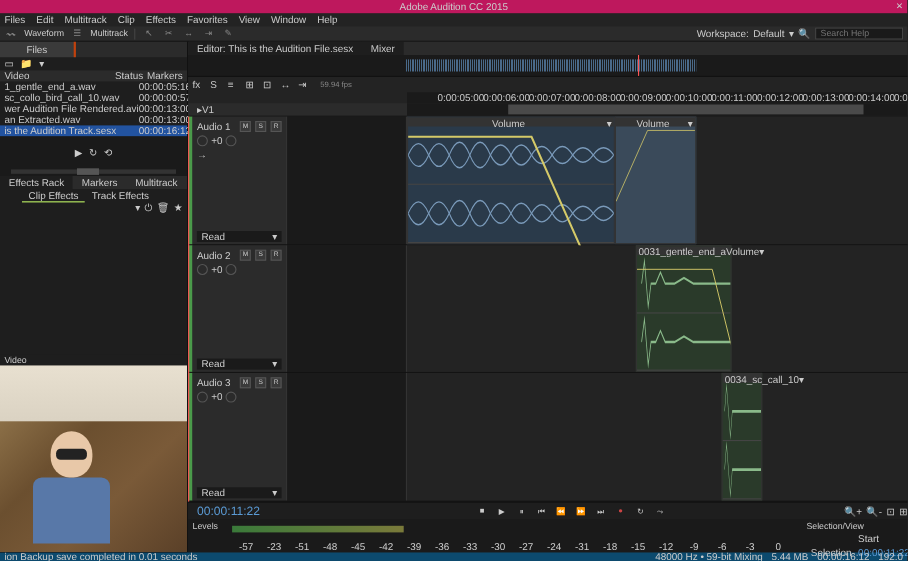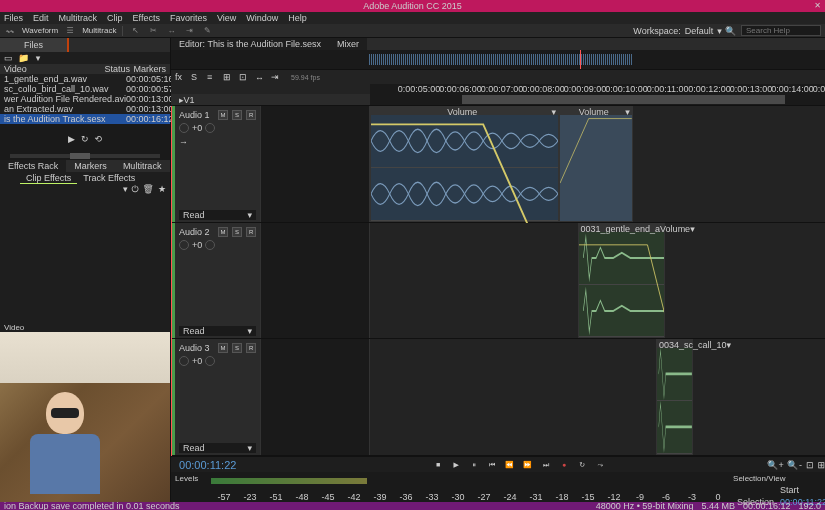--- a/index.html
+++ b/index.html
@@ -87,28 +87,28 @@
 .env-line{stroke:#d4c968;stroke-width:1;fill:none}
 .playhead{position:absolute;top:0;bottom:0;width:1px;background:#f55;z-index:10}
 .transport{height:16px;background:#1e1e1e;display:flex;align-items:center;border-top:1px solid #111}
 .transport .timecode{width:100px;padding-left:8px;font-size:11px;color:#5b9bd5}
 .transport .controls{margin-left:auto;margin-right:auto;display:flex;gap:6px}
 .transport .controls .tc{width:12px;height:12px;display:flex;align-items:center;justify-content:center;font-size:7px;color:#ccc;cursor:pointer}
 .transport .zoom{display:flex;gap:4px;padding-right:6px}
 .levels-panel{height:30px;background:#1a1a1a;display:flex}
 .levels-header{width:40px;padding:2px 4px;font-size:8px}
 .levels-meter{flex:0 0 520px;position:relative}
-.levels-scale{position:absolute;bottom:2px;left:0;right:0;height:8px;display:flex;font-size:6px;color:#888}
+.levels-scale{position:absolute;bottom:2px;left:0;right:11px;height:8px;display:flex;font-size:6px;color:#888}
 .levels-scale span{flex:1;text-align:center}
 .levels-bar{position:absolute;top:6px;left:0;width:30%;height:6px;background:linear-gradient(90deg,#3a7a3a,#7a7a3a)}
 .selview{width:100px;margin-left:auto;font-size:7px;padding:2px}
 .selview table{width:100%;font-size:7px}
 .selview td{padding:0 2px}
 .selview .blue{color:#5b9bd5}
-.statusbar{height:8px;background:#701a75;font-size:7px;color:#888;display:flex;align-items:center;padding:0 4px}
+.statusbar{height:8px;background:#0c4a6e;font-size:7px;color:#888;display:flex;align-items:center;padding:0 4px}
 .statusbar .right{margin-left:auto;display:flex;gap:8px}
 </style>
 </head>
 <body>
 
 <div class="titlebar">
   <span>Adobe Audition CC 2015</span>
   <span class="close">✕</span>
 </div>
 

